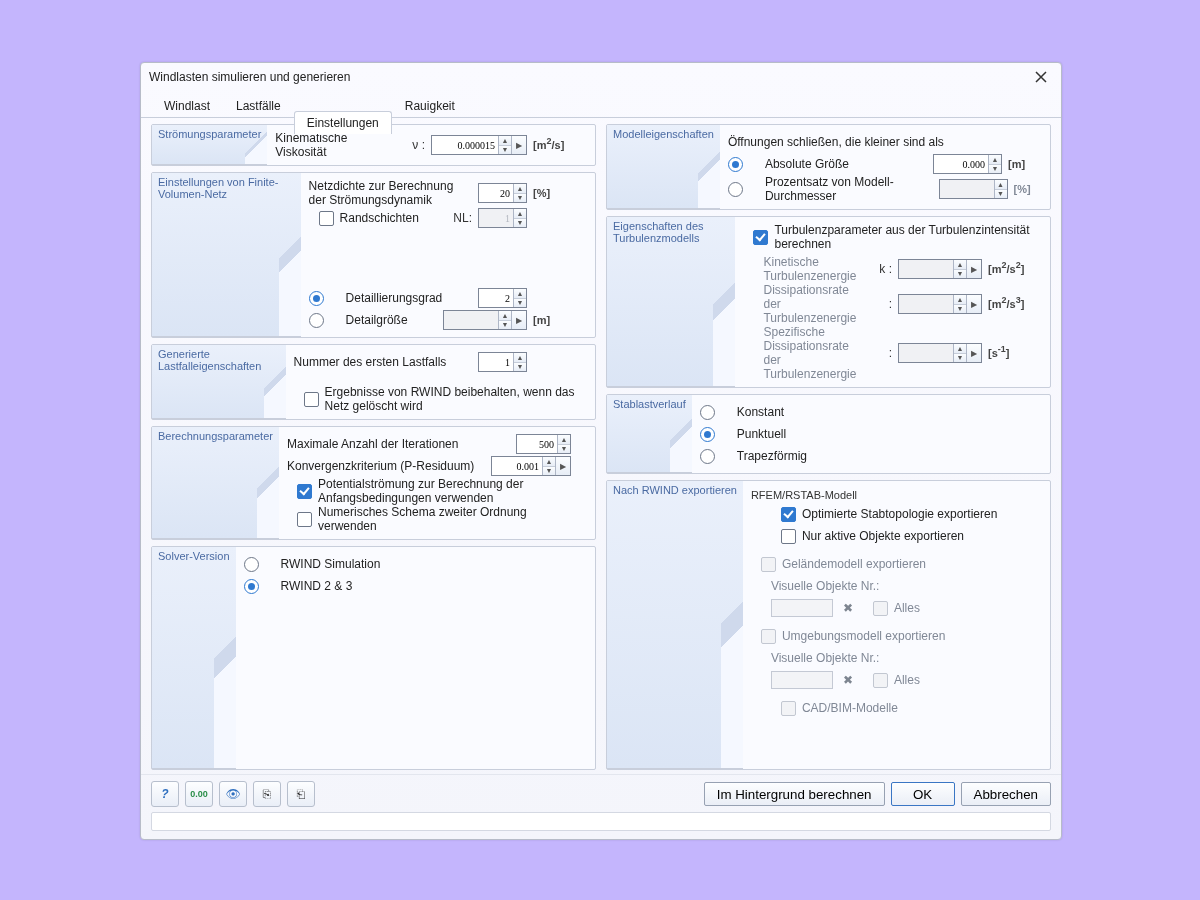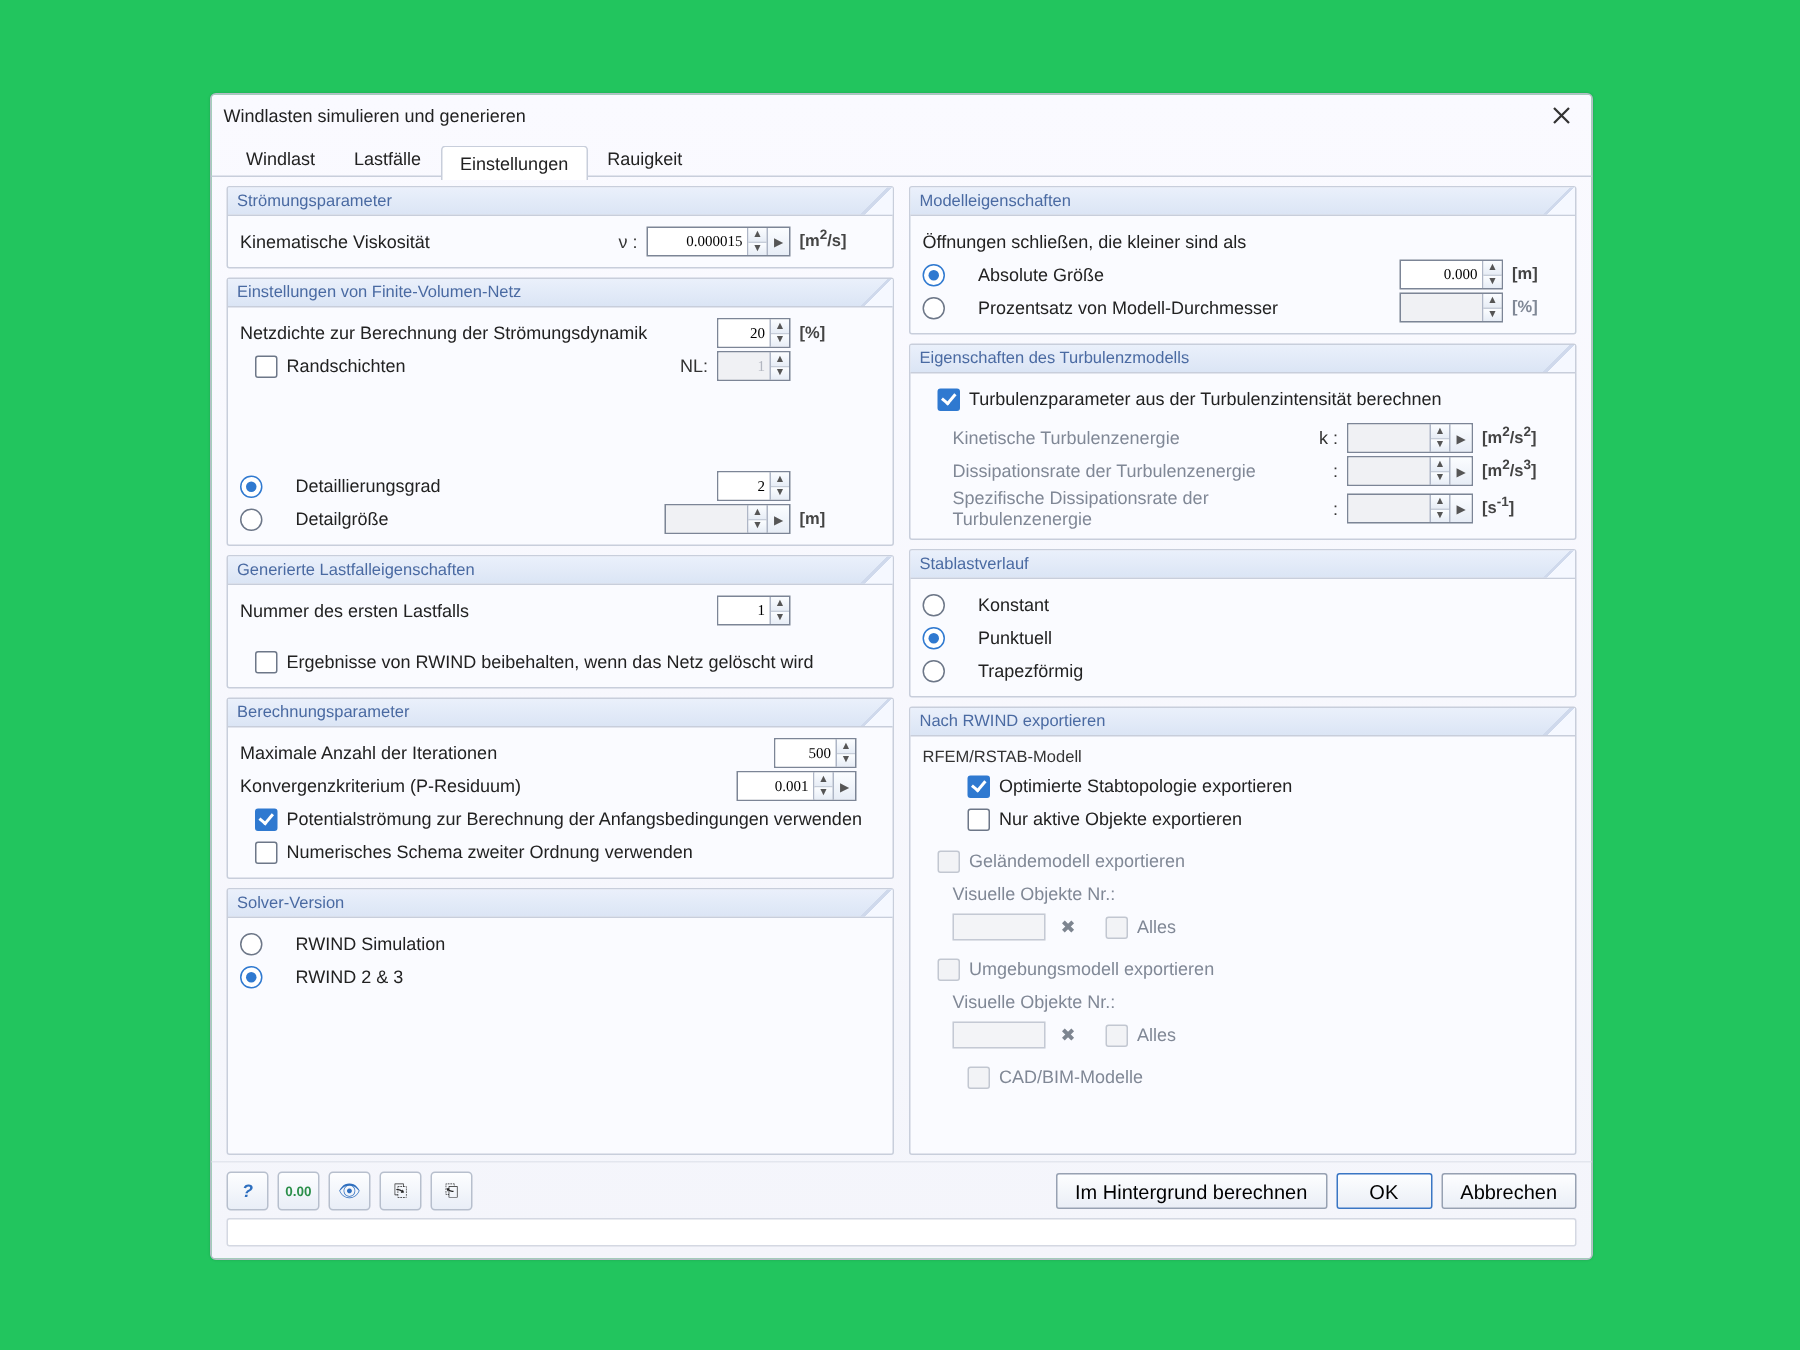--- a/index.html
+++ b/index.html
@@ -9,36 +9,36 @@
     --group-header-a:#e3ebf9;
     --group-header-b:#f2f6ff;
     --tab-bg:#eef1f7;
     --tab-active:#ffffff;
     --blue:#2f79d0;
     --text:#222;
     --text-dim:#808896;
     --group-title:#4a6aa2;
   }
   html,body{margin:0;padding:0;font-family:"Segoe UI",Tahoma,Arial,sans-serif;font-size:12px;background:#9a9a9a;color:var(--text);}
-  .viewport{width:1200px;height:900px;background:#22c55e;position:relative;}
+  .viewport{width:1200px;height:900px;background:#c4b5fd;position:relative;}
   .dialog{
     position:absolute;left:140px;top:62px;width:920px;height:776px;
     background:linear-gradient(#fafaff,#f4f5fb);border:1px solid #b7bcc8;border-radius:4px;
     display:flex;flex-direction:column;
     box-shadow:0 0 2px rgba(0,0,0,.15);
   }
   .titlebar{height:28px;display:flex;align-items:center;justify-content:space-between;padding:0 8px;font-size:12px;}
   .titlebar .close{width:24px;height:20px;display:flex;align-items:center;justify-content:center;border-radius:2px;}
   .titlebar .close svg{width:12px;height:12px;stroke:#333;stroke-width:1.5;fill:none;}
   .tabs{height:26px;padding:0 10px;display:flex;align-items:flex-end;gap:0;border-bottom:1px solid var(--border-light);}
   .tab{padding:4px 12px 4px;border:1px solid transparent;border-bottom:none;border-radius:3px 3px 0 0;}
-  .tab.active{background:var(--tab-active);border-color:var(--border-light);position:relative;top:3px;}
+  .tab.active{background:var(--tab-active);border-color:var(--border-light);position:relative;top:17px;}
   .body{flex:1;padding:6px 10px 4px;display:flex;gap:10px;overflow:hidden;}
   .col{flex:1;display:flex;flex-direction:column;gap:6px;}
-  .group{border:1px solid var(--border-light);border-radius:2px;background:var(--panel-bg);display:flex;flex-direction:column;}
+  .group{border:1px solid var(--border-light);border-radius:2px;background:var(--panel-bg);display:flex;flex-direction:row;}
   .group-header{
     font-size:11px;color:var(--group-title);
     padding:3px 6px 3px;
     background:linear-gradient(#eaf0fb,#dbe5f5);
     border-bottom:1px solid var(--border-light);
     position:relative;
   }
   .group-header::after{
     content:"";position:absolute;right:0;top:0;bottom:0;width:22px;
     background:linear-gradient(135deg,transparent 46%,#cfd9ec 46%,#cfd9ec 54%,#f5f8ff 54%);

